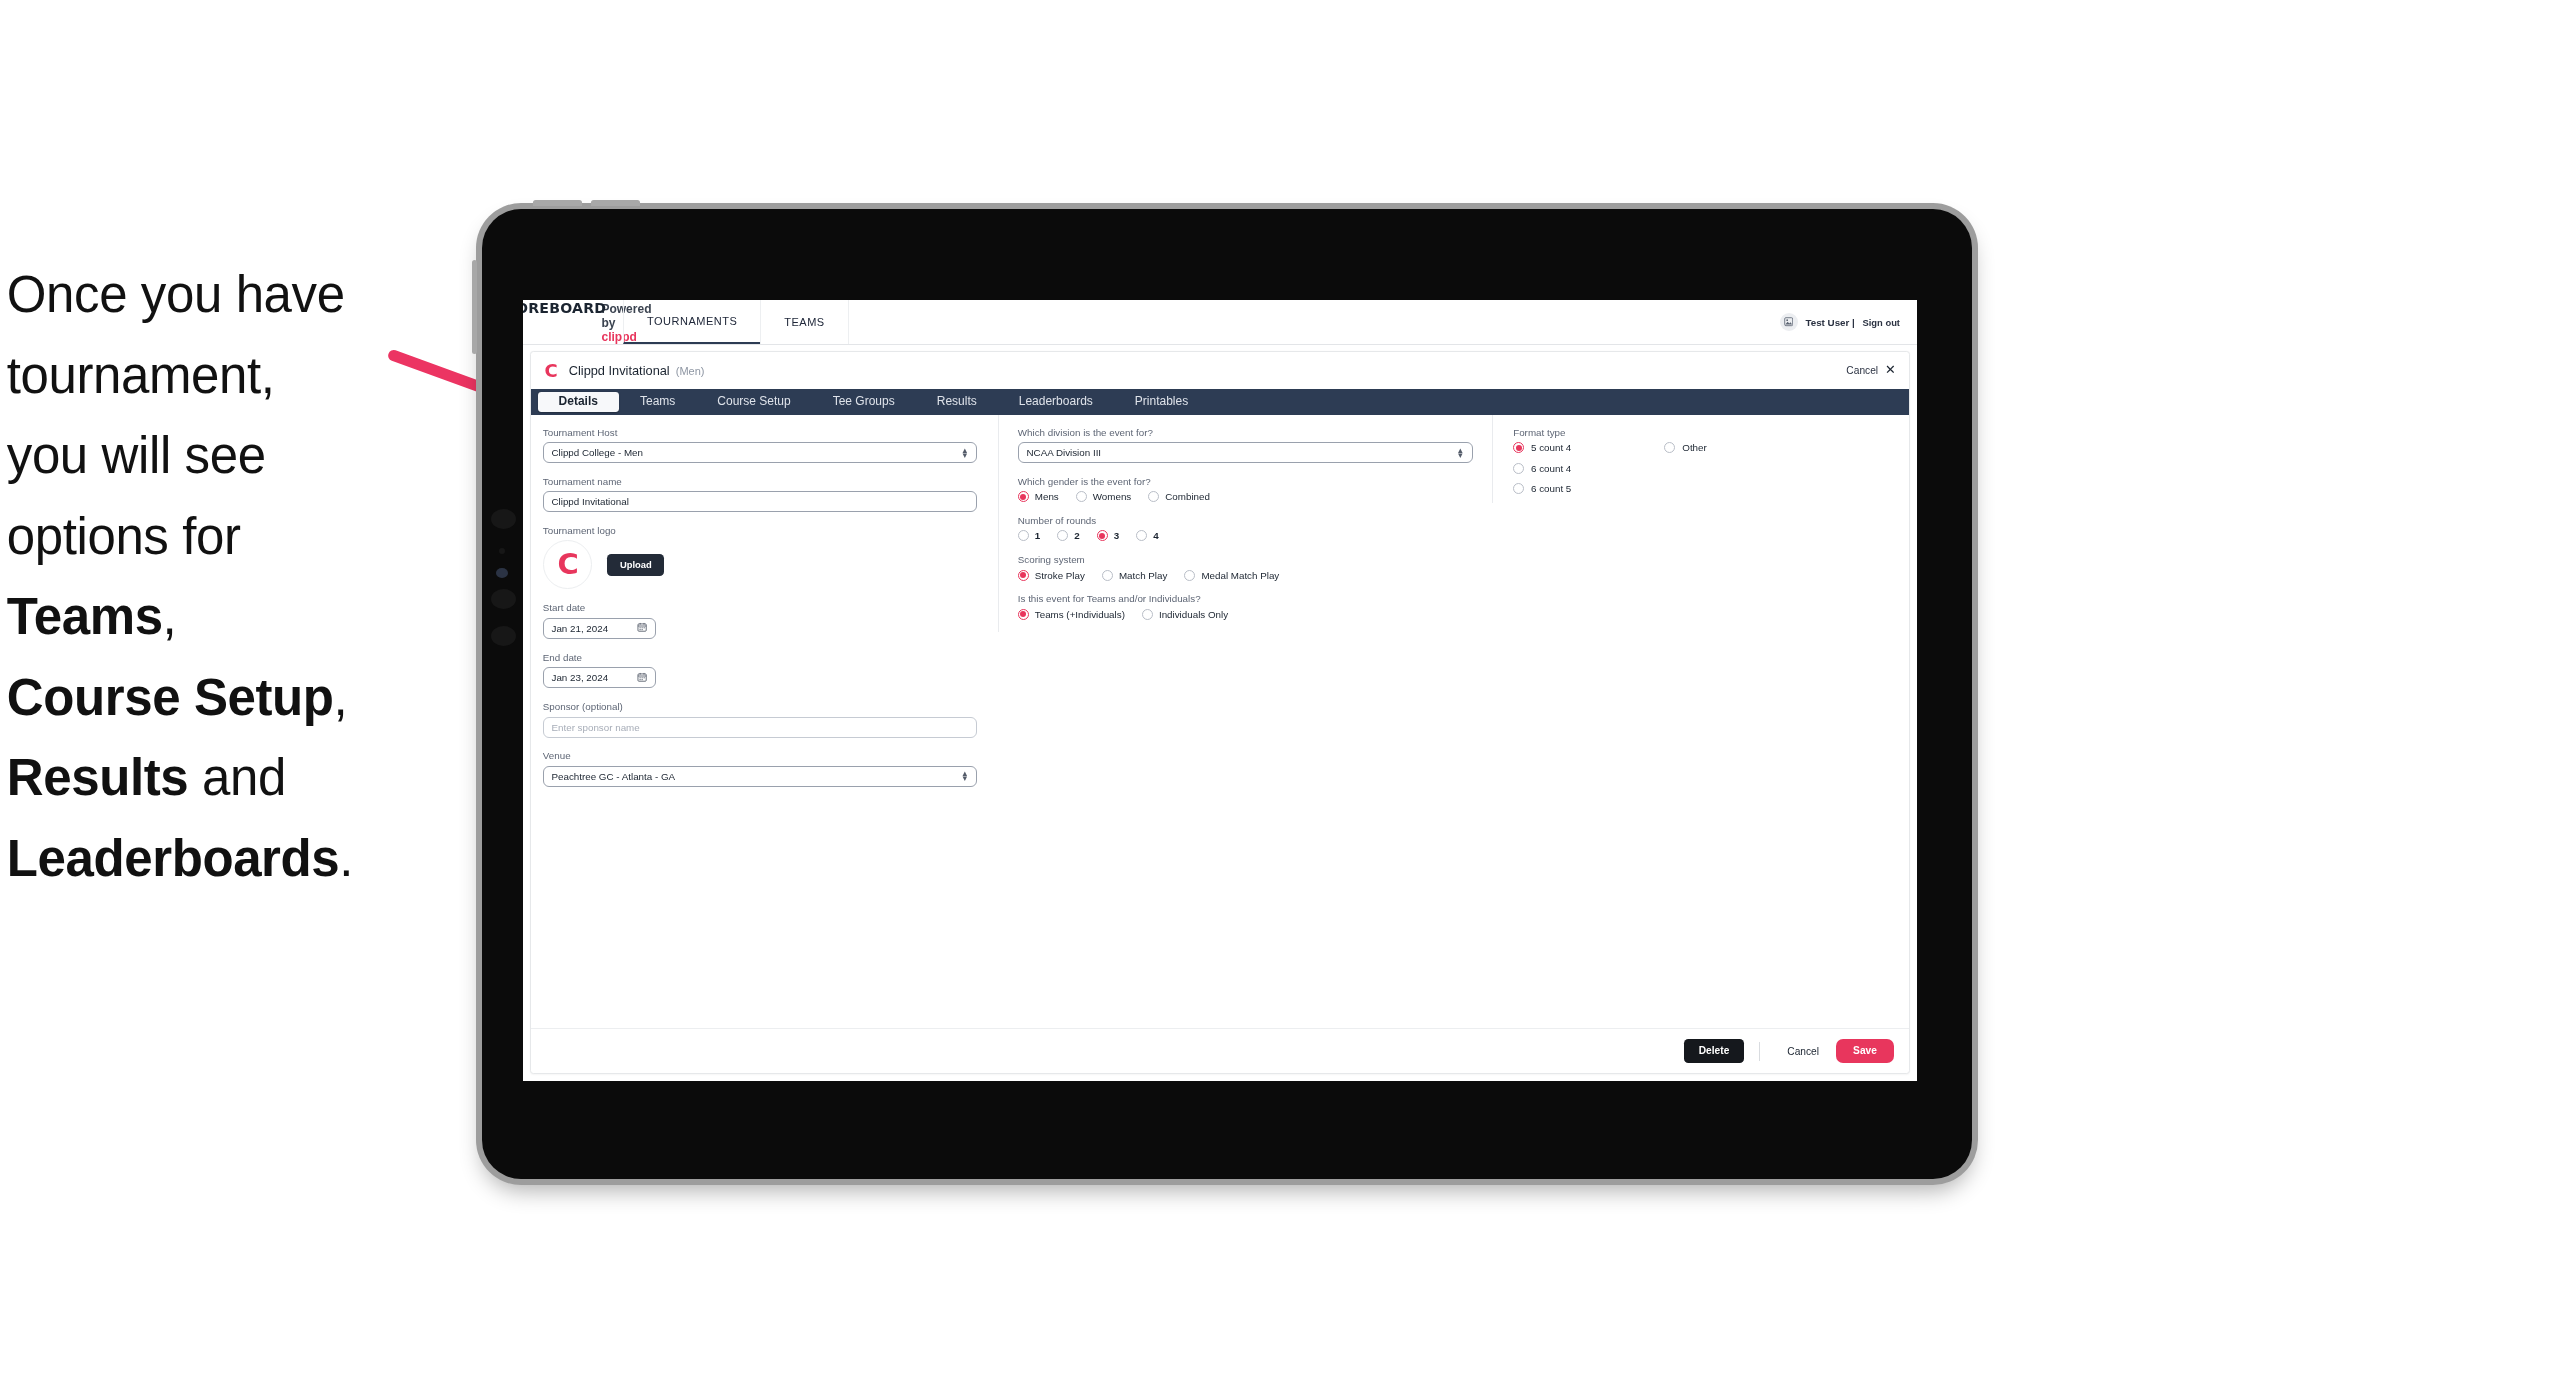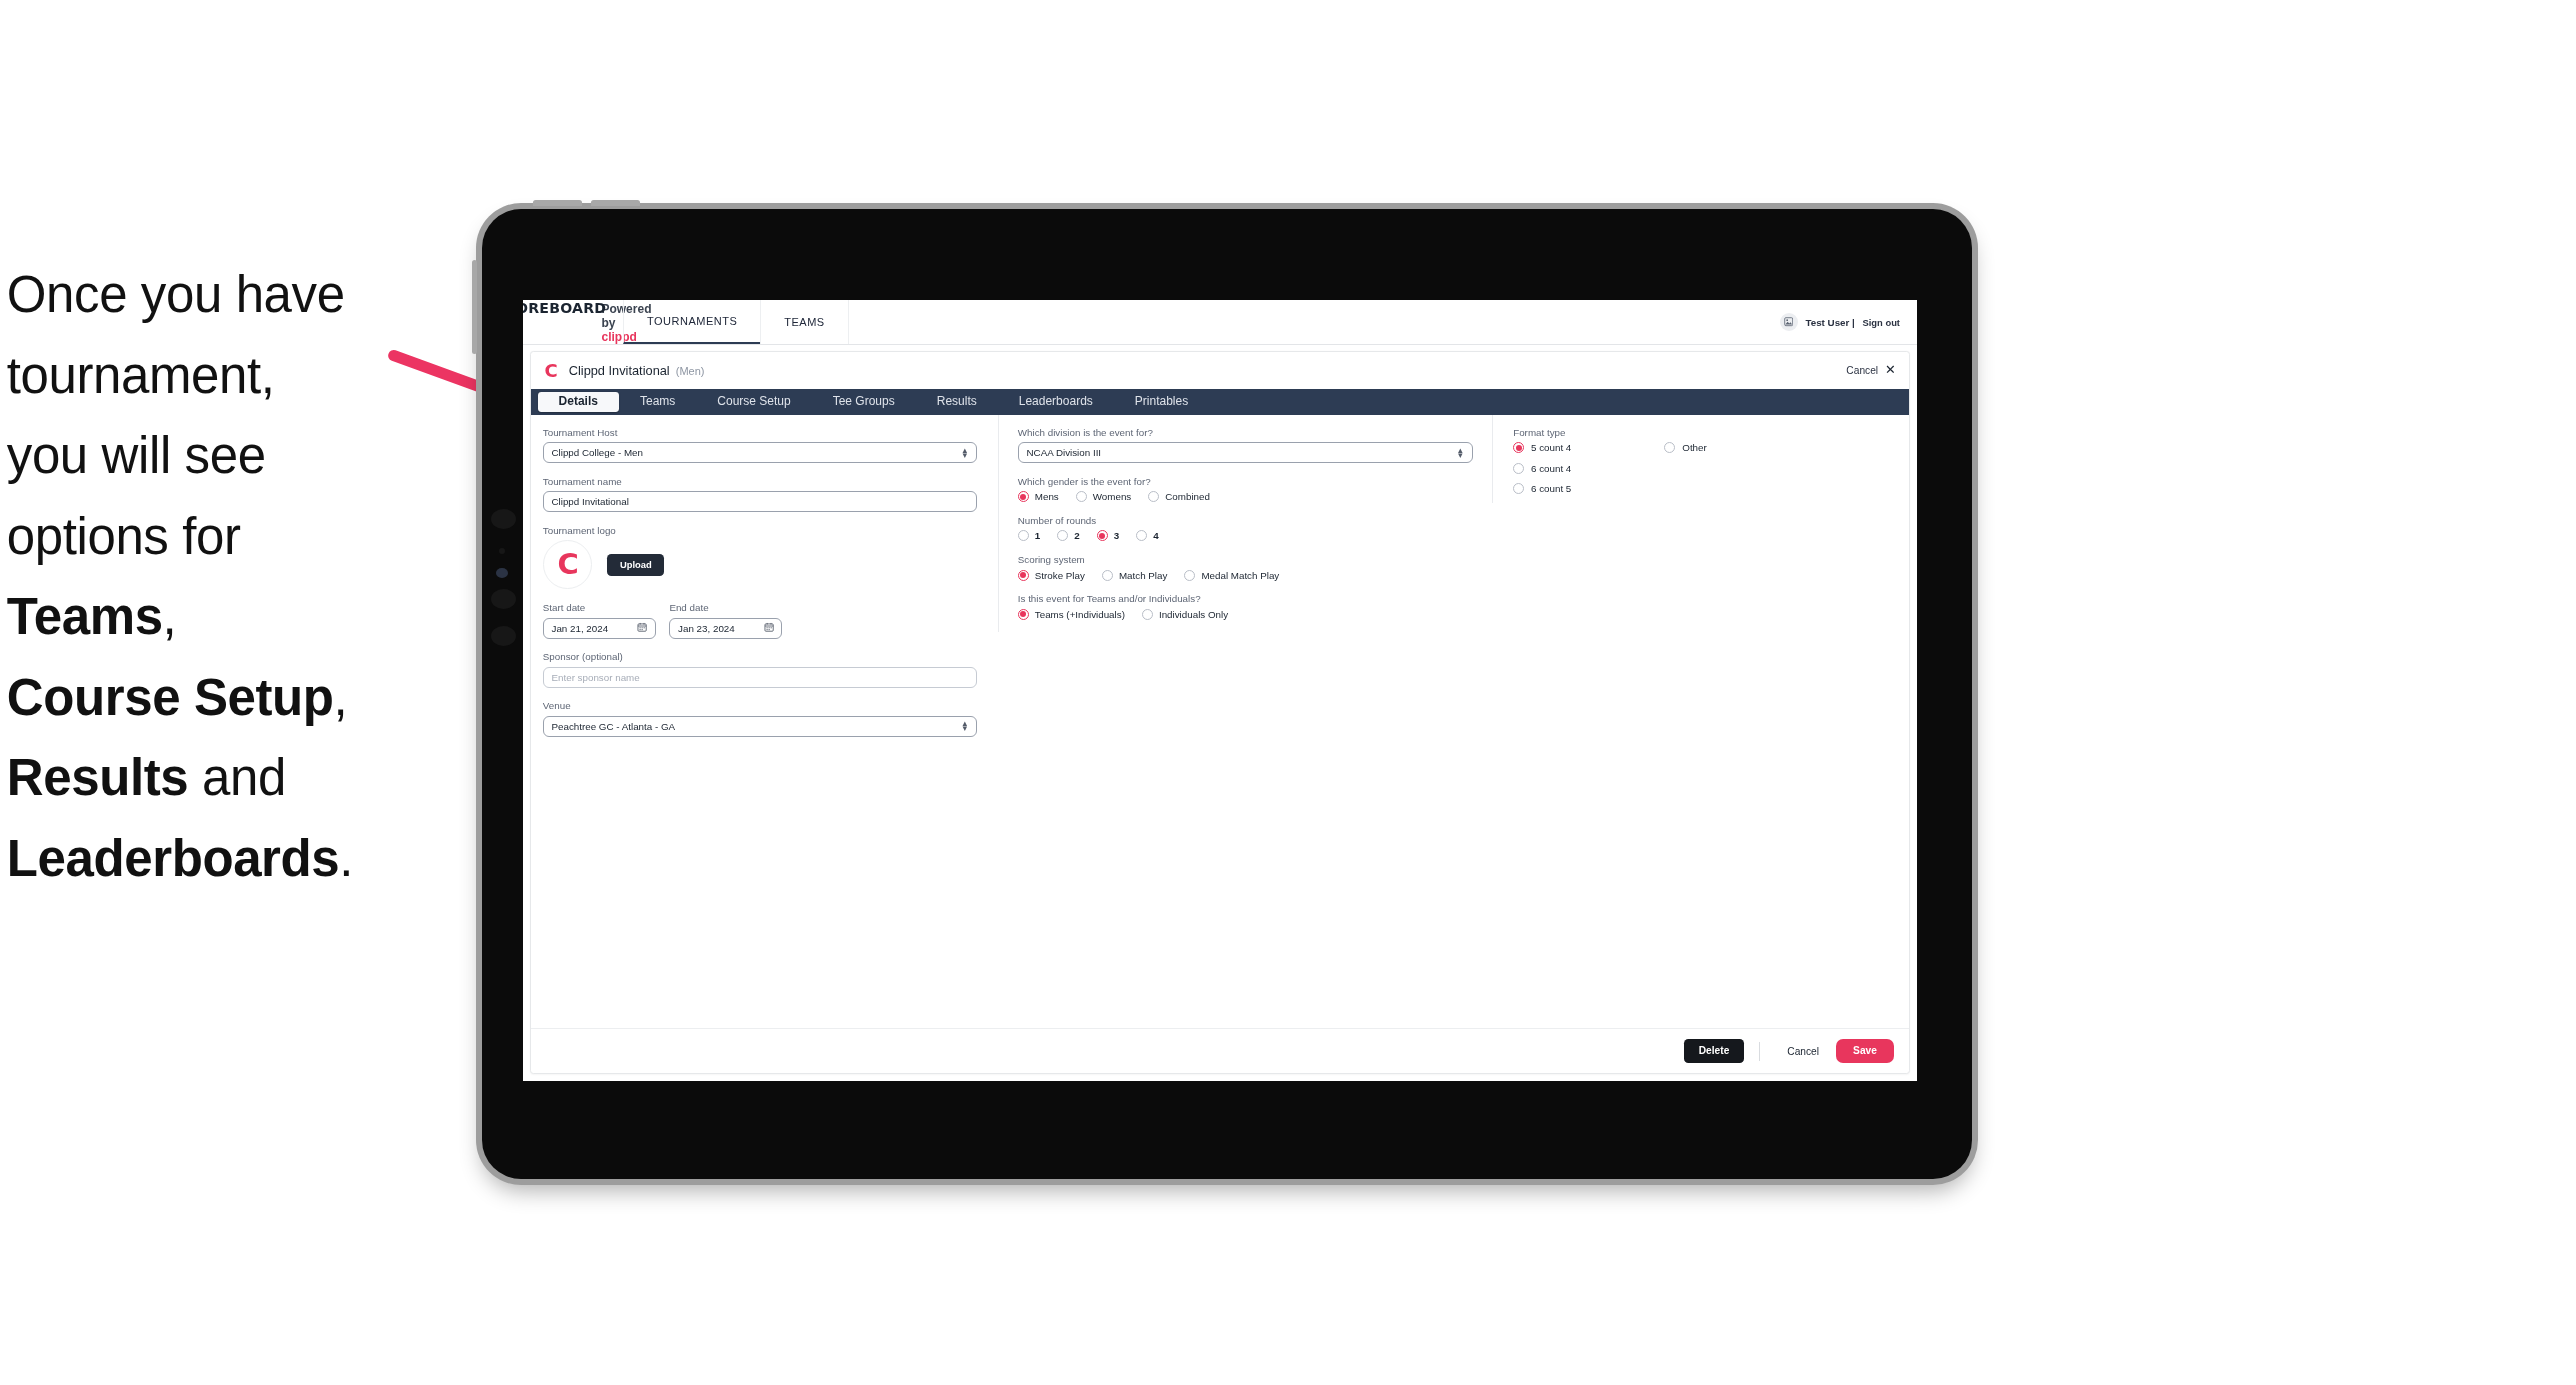--- a/index.html
+++ b/index.html
@@ -77,21 +77,21 @@
   .sel-caret{margin-left:auto;display:flex;flex-direction:column;line-height:5.1px;color:#535b69;font-size:7.7px;}
 
   .logorow{display:flex;align-items:center;gap:15.3px;margin-top:3.4px;}
   .logocircle{width:47px;height:47px;border-radius:50%;border:0.9px solid #eceef0;
               display:flex;align-items:center;justify-content:center;}
   .logocircle span{font-family:"DejaVu Sans",sans-serif;font-weight:700;font-size:29px;color:#e8365d;
                    line-height:1;letter-spacing:-1.7px;}
   .uploadbtn{background:#232b38;color:#fff;font-size:9.4px;font-weight:600;border-radius:4.3px;
              padding:6px 12.8px;line-height:1;}
 
-  .daterow{display:flex;gap:13.6px;}
+  .daterow{display:flex;gap:13.6px;flex-direction:column;}
   .datecell{width:113px;}
 
   
   .radio-row{display:flex;align-items:center;flex-wrap:wrap;gap:0 17px;margin-top:1.7px;}
   .ropt{display:flex;align-items:center;gap:6px;}
   .rdot{width:11px;height:11px;border-radius:50%;border:1.2px solid #b9bec7;box-sizing:border-box;
         display:flex;align-items:center;justify-content:center;flex:0 0 auto;}
   .rdot.on{border-color:#e8365d;}
   .rdot.on::after{content:"";width:6px;height:6px;border-radius:50%;background:#e8365d;}
   .rlabel{font-size:9.8px;color:#1b2430;}

